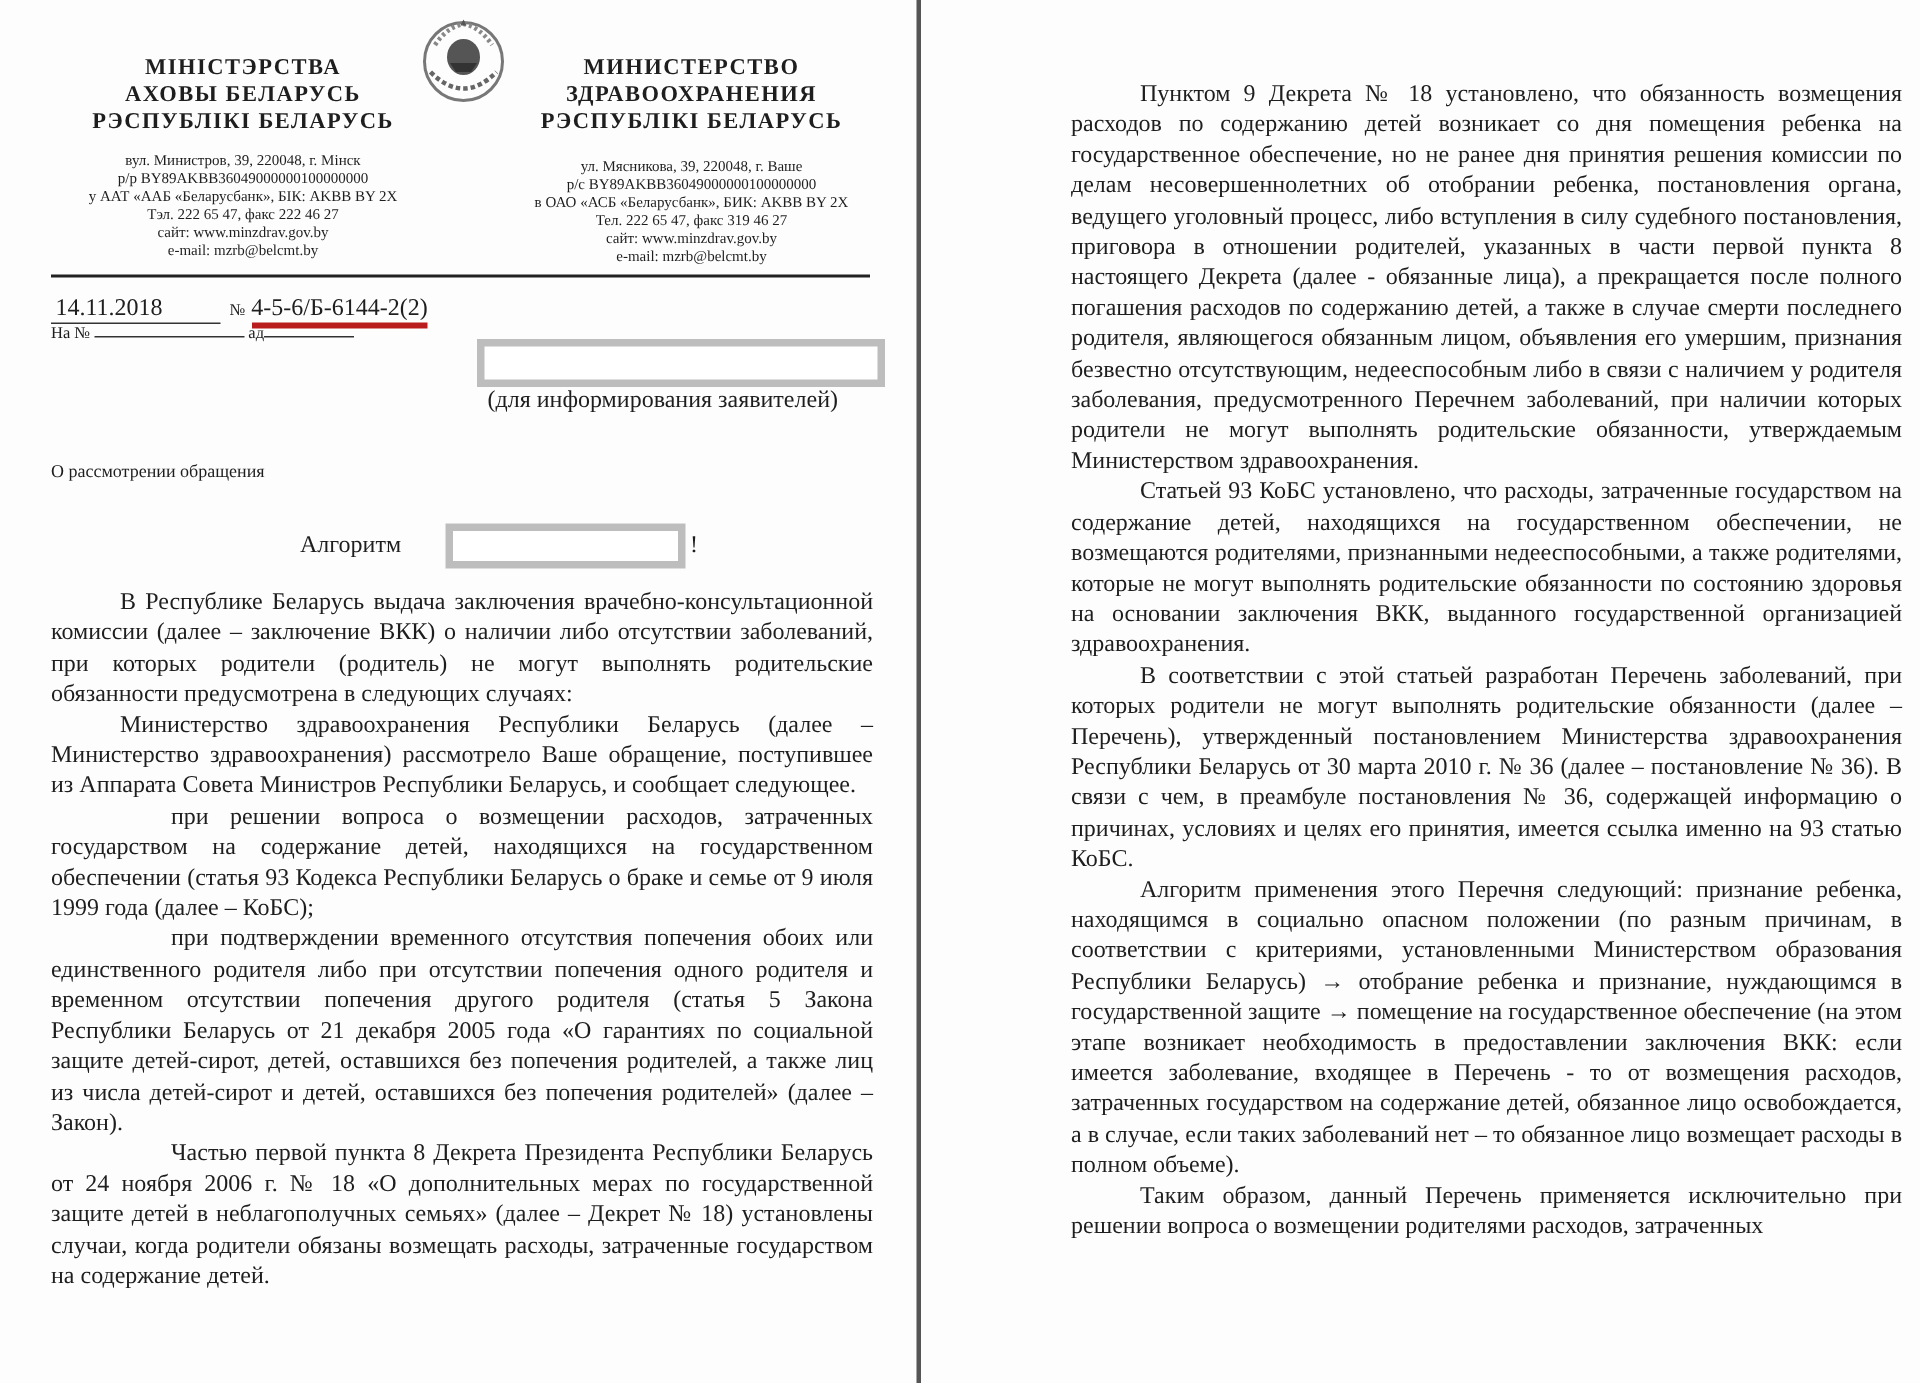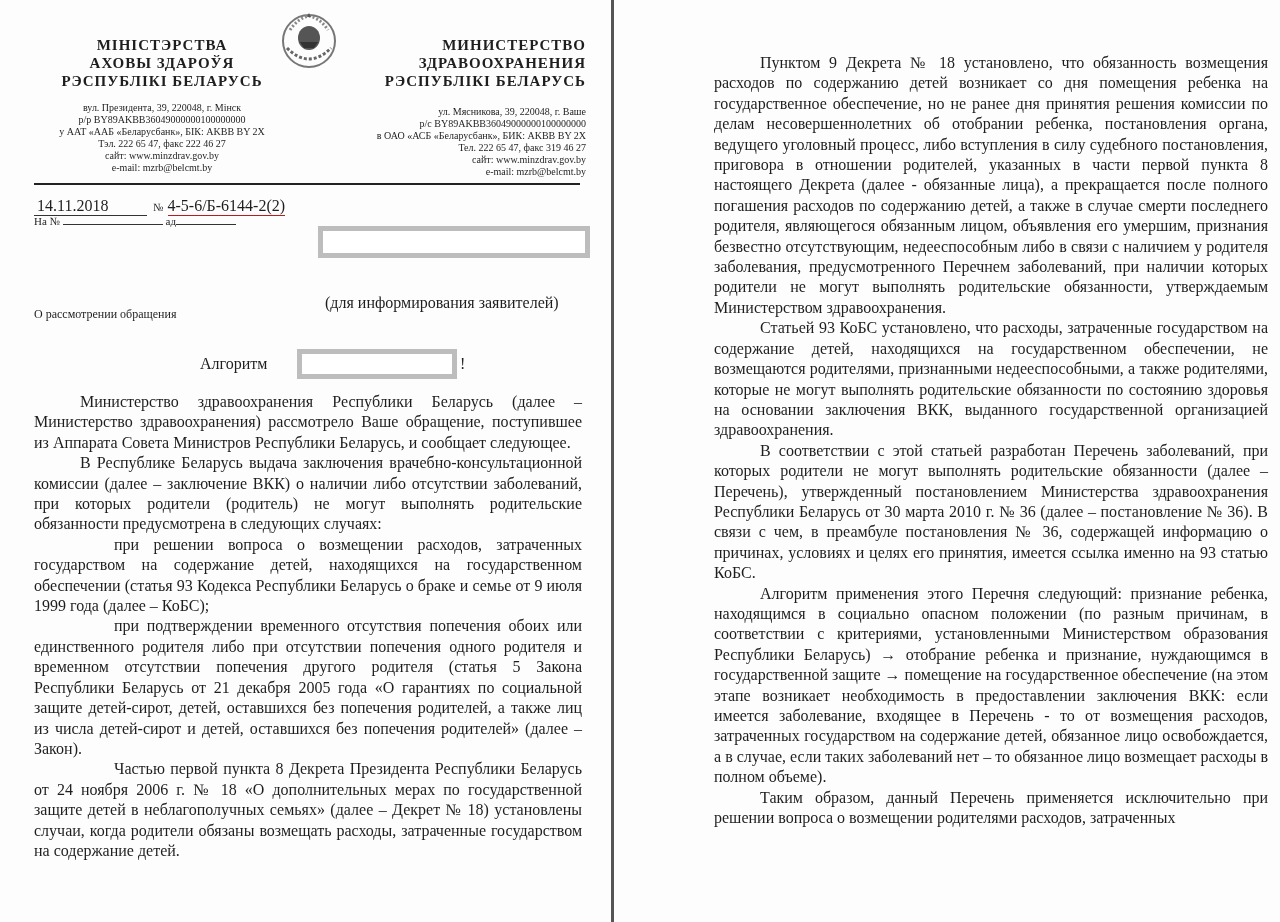--- a/index.html
+++ b/index.html
@@ -5,61 +5,61 @@
   html, body { margin:0; padding:0; }
   body { width:1280px; height:922px; background:#ffffff; position:relative; overflow:hidden;
          font-family:"Liberation Serif","DejaVu Serif",serif; color:#1e1e1e; }
   .page { position:absolute; top:0; height:922px; background:#fdfdfd; }
   #page-left { left:0; width:611px;padding-left:12px; }
   #page-right { left:614px; width:666px;padding-left:19px; }
   .divider { position:absolute; left:611px; top:0; width:3px; height:922px; background:#555; }
 
   
   .head-by { position:absolute; left:52px; top:36px; width:220px; text-align:center; }
-  .head-ru { position:absolute; left:336px; top:36px; width:250px; text-align:right; }
+  .head-ru { position:absolute; left:336px; top:36px; width:250px; text-align:center; }
   .org { font-weight:bold; font-size:15px; letter-spacing:1px; line-height:18px; margin:0; }
   .addr { font-size:10px; line-height:12px; margin-top:12px; }
   .head-ru .addr { margin-top:16px; }
   .emblem { position:absolute; left:278px; top:8px; width:62px; height:62px; }
   .hr-line { position:absolute; left:34px; top:183px; width:546px; height:2px; background:#222; }
 
   .reg { position:absolute; left:34px; top:197px; font-size:16px; }
   .reg .date { display:inline-block; width:110px; border-bottom:1px solid #333; padding-left:3px; }
   .reg .no-sign { font-size:11px; margin-left:6px; }
-  .reg .num { display:inline-block; border-bottom:1px solid #b91c1c; }
+  .reg .num { display:inline-block; border-bottom:4px solid #b91c1c; }
   .reg2 { position:absolute; left:34px; top:215px; font-size:11px; }
   .reg2 .blank { display:inline-block; width:100px; border-bottom:1px solid #333; height:9px; }
   .reg2 .blank2 { display:inline-block; width:60px; border-bottom:1px solid #333; height:9px; }
 
   .redact { position:absolute; background:#fff; border:5px solid #bdbdbd; box-sizing:border-box; }
   #redact-addressee { left:318px; top:226px; width:272px; height:32px; }
   #redact-name { left:297px; top:349px; width:160px; height:30px; }
-  .addressee-note { position:absolute; left:325px; top:258px; font-size:16px;margin-top:36px; }
+  .addressee-note { position:absolute; left:325px; top:258px; font-size:16px; }
   .subject { position:absolute; left:34px; top:307px; font-size:12px; }
   .greeting { position:absolute; left:200px; top:355px; font-size:16px; }
   .excl { position:absolute; left:460px; top:355px; font-size:16px; }
 
   .body-text { position:absolute; font-size:16px; line-height:20.4px; text-align:justify; }
   #left-body { left:34px; top:392px; width:548px; }
   #right-body { left:714px; top:53px; width:554px; }
   .body-text p { margin:0; text-indent:46px; }
   .body-text p.ind2 { text-indent:80px; }
   .body-text p.ind3 { text-indent:46px; }
 </style>
 </head>
 <body>
 
 <div class="page" id="page-left">
 
   <div class="head-by">
     <div class="org">МІНІСТЭРСТВА</div>
-    <div class="org">АХОВЫ ЗДАРОЎЯ</div>
+    <div class="org">АХОВЫ БЕЛАРУСЬ</div>
     <div class="org">РЭСПУБЛІКІ БЕЛАРУСЬ</div>
     <div class="addr">
-      <div>вул. Президента, 39, 220048, г. Мінск</div>
+      <div>вул. Министров, 39, 220048, г. Мінск</div>
       <div>р/р BY89AKBB36049000000100000000</div>
       <div>у ААТ «ААБ «Беларусбанк», БІК: AKBB BY 2X</div>
       <div>Тэл. 222 65 47, факс 222 46 27</div>
       <div>сайт: www.minzdrav.gov.by</div>
       <div>e-mail: mzrb@belcmt.by</div>
     </div>
   </div>
 
   <svg class="emblem" viewBox="0 0 62 62">
     <circle cx="31" cy="33" r="26" fill="none" stroke="#777" stroke-width="2"></circle>
@@ -99,22 +99,22 @@
   <div class="redact" id="redact-addressee"></div>
   <div class="addressee-note">(для информирования заявителей)</div>
 
   <div class="subject">О рассмотрении обращения</div>
 
   <div class="greeting">Алгоритм</div>
   <div class="redact" id="redact-name"></div>
   <div class="excl">!</div>
 
   <div class="body-text" id="left-body">
+    <p>В Республике Беларусь выдача заключения врачебно-консультационной комиссии (далее – заключение ВКК) о наличии либо отсутствии заболеваний, при которых родители (родитель) не могут выполнять родительские обязанности предусмотрена в следующих случаях:</p>
     <p>Министерство здравоохранения Республики Беларусь (далее – Министерство здравоохранения) рассмотрело Ваше обращение, поступившее из Аппарата Совета Министров Республики Беларусь, и сообщает следующее.</p>
-    <p>В Республике Беларусь выдача заключения врачебно-консультационной комиссии (далее – заключение ВКК) о наличии либо отсутствии заболеваний, при которых родители (родитель) не могут выполнять родительские обязанности предусмотрена в следующих случаях:</p>
     <p class="ind2">при решении вопроса о возмещении расходов, затраченных государством на содержание детей, находящихся на государственном обеспечении (статья 93 Кодекса Республики Беларусь о браке и семье от 9 июля 1999 года (далее – КоБС);</p>
     <p class="ind2">при подтверждении временного отсутствия попечения обоих или единственного родителя либо при отсутствии попечения одного родителя и временном отсутствии попечения другого родителя (статья 5 Закона Республики Беларусь от 21 декабря 2005 года «О гарантиях по социальной защите детей-сирот, детей, оставшихся без попечения родителей, а также лиц из числа детей-сирот и детей, оставшихся без попечения родителей» (далее – Закон).</p>
     <p class="ind2">Частью первой пункта 8 Декрета Президента Республики Беларусь от 24 ноября 2006 г. № 18 «О дополнительных мерах по государственной защите детей в неблагополучных семьях» (далее – Декрет № 18) установлены случаи, когда родители обязаны возмещать расходы, затраченные государством на содержание детей.</p>
   </div>
 </div>
 
 <div class="divider"></div>
 
 <div class="page" id="page-right">
   <div class="body-text" id="right-body" style="left:100px;">

